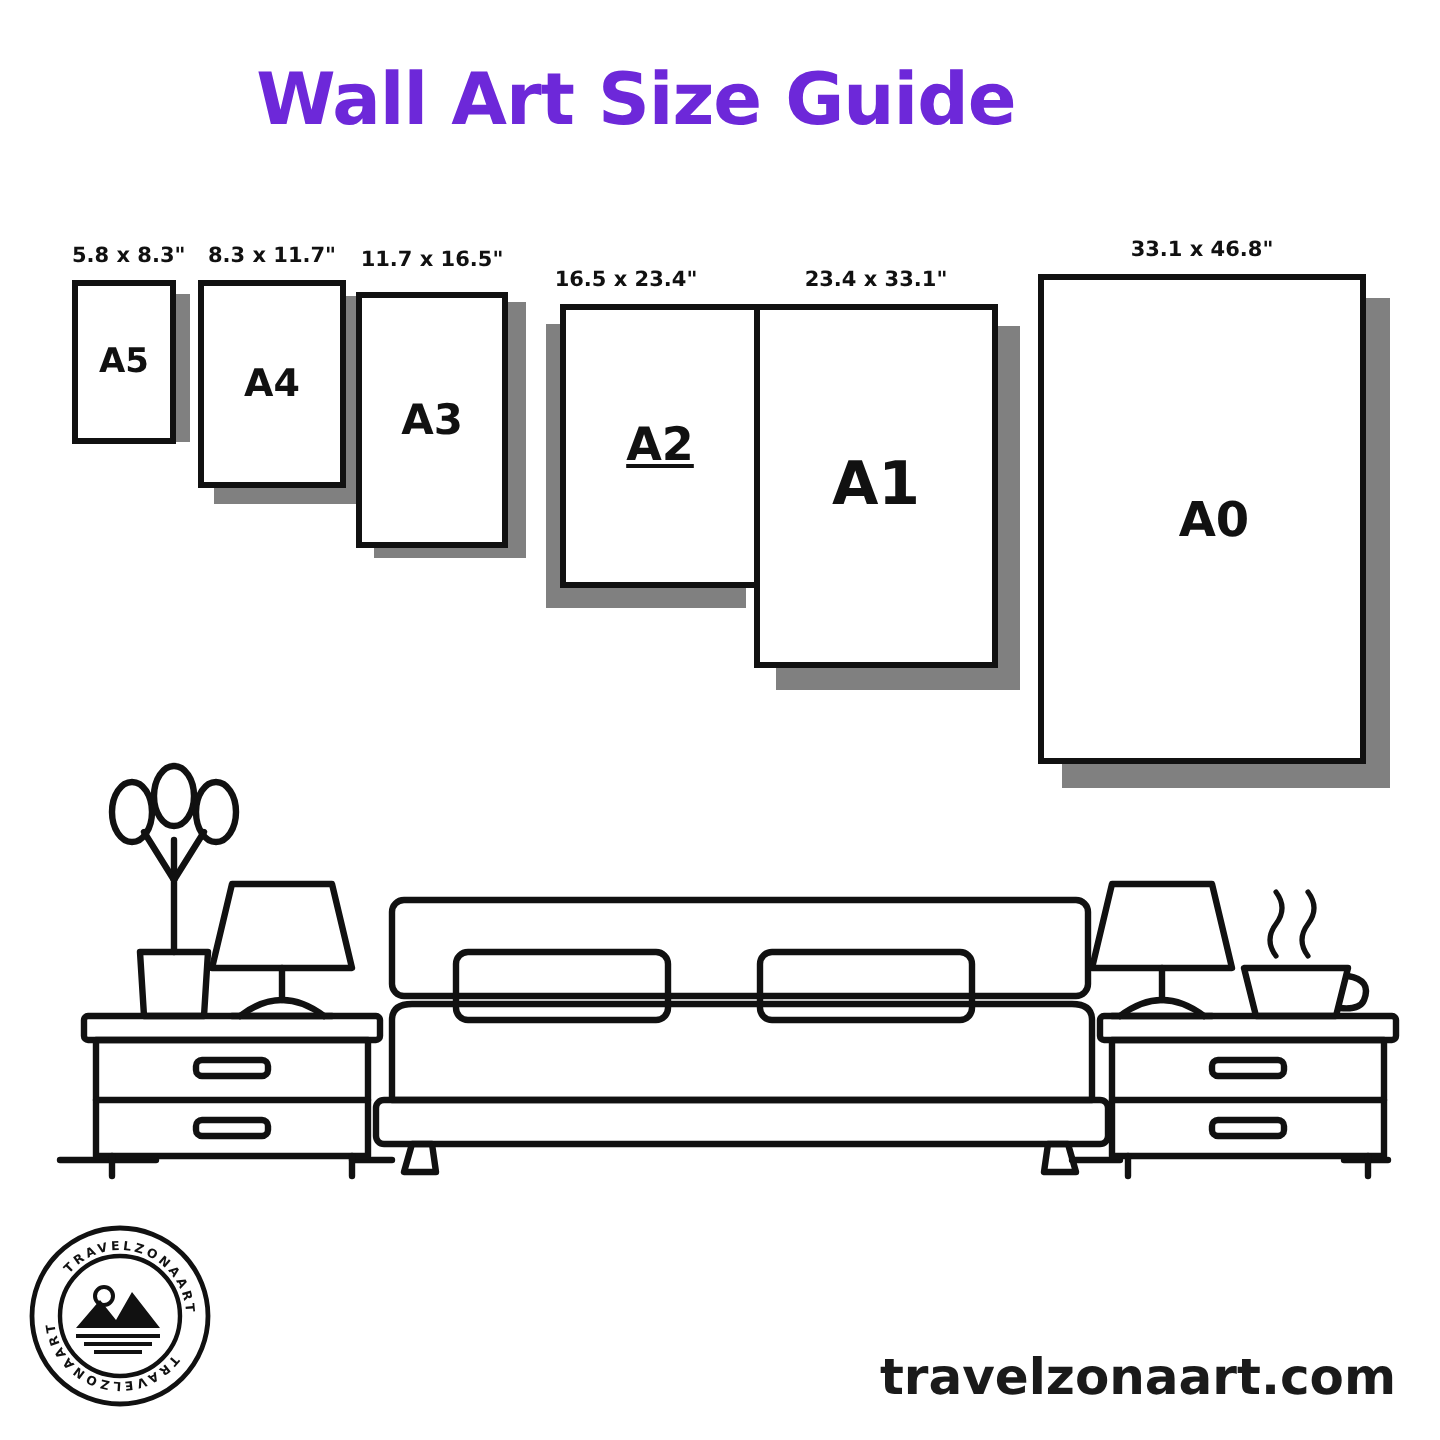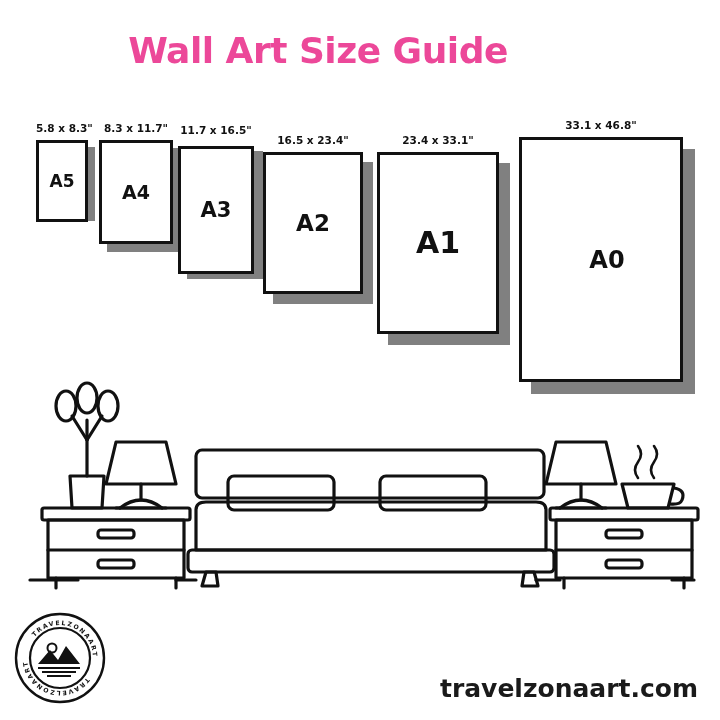--- a/index.html
+++ b/index.html
@@ -19,21 +19,21 @@
   
   .title {
     position: absolute;
     top: 30px;
     left: 0;
     width: 636px;
     text-align: center;
     font-size: 36px;
     font-weight: 800;
     letter-spacing: -0.5px;
-    color: #ec4899;
+    color: #6d28d9;
   }
 
   
   .frames {
     position: absolute;
     left: 0;
     top: 110px;
     width: 720px;
     height: 290px;
   }
@@ -124,21 +124,21 @@
     <div class="frame-dim" style="top:-18px;">11.7 x 16.5"</div>
     <div class="frame-shadow" style="left:9px; top:9px; width:76px; height:128px;"></div>
     <div class="frame-box" style="left:0; top:4px; width:76px; height:128px;">
       <span class="frame-label" style="font-size:21px;">A3</span>
     </div>
   </div>
 
   <div class="frame-group" style="left:263px; width:100px; height:142px; bottom:106px;">
     <div class="frame-dim" style="top:-18px;">16.5 x 23.4"</div>
     <div class="frame-shadow" style="left:10px; top:10px; width:100px; height:142px;"></div>
-    <div class="frame-box" style="left:0; top:0; width:100px; height:142px;">
+    <div class="frame-box" style="left:17px; top:0; width:100px; height:142px;text-decoration:underline;">
       <span class="frame-label" style="font-size:23px;">A2</span>
     </div>
   </div>
 
   <div class="frame-group" style="left:377px; width:122px; height:182px; bottom:66px;">
     <div class="frame-dim" style="top:-18px;">23.4 x 33.1"</div>
     <div class="frame-shadow" style="left:11px; top:11px; width:122px; height:182px;"></div>
     <div class="frame-box" style="left:0; top:0; width:122px; height:182px;">
       <span class="frame-label" style="font-size:30px;">A1</span>
     </div>

